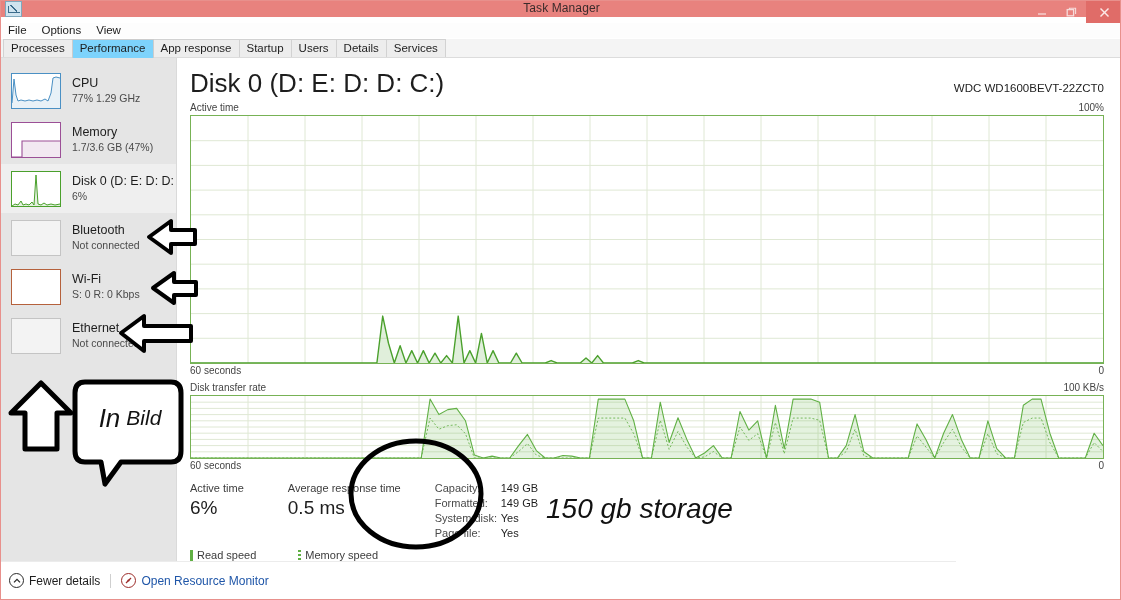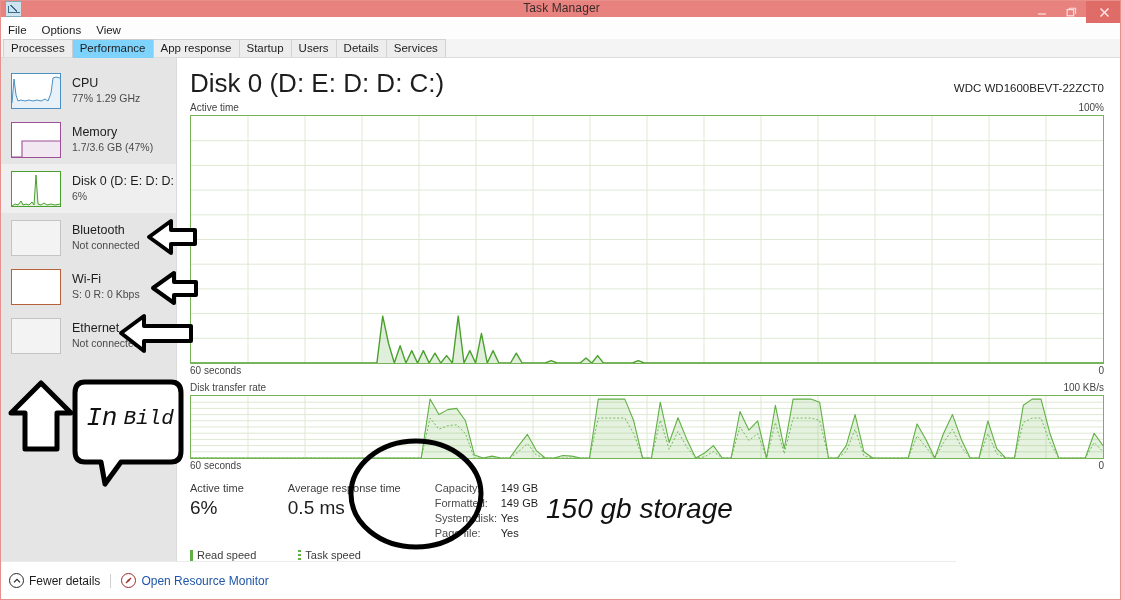--- a/index.html
+++ b/index.html
@@ -247,21 +247,20 @@
   }
   .annot svg { position: absolute; top: 0; left: 0; }
   .bubble-text {
     position: absolute;
     left: 78px; top: 395px;
     width: 102px; height: 44px;
     display: flex; align-items: center; justify-content: center;
     font-style: italic;
     color: #111;
     white-space: nowrap;
-    font-family: Liberation Mono, monospace;
   }
   .bubble-text .big { font-size: 26px; }
   .bubble-text .small { font-size: 21px; margin-left: 6px; }
   .hand-note {
     position: absolute;
     left: 545px; top: 492px;
     font-size: 28px; font-style: italic; color: #111;
     white-space: nowrap;
   }
 </style>
@@ -514,21 +513,21 @@
       </div>
 
       <div class="stat-small-wrap">
         <div class="stat-small">
           <div class="bar solid"></div>
           <div class="stat-label">Read speed</div>
           <div class="stat-value">0 KB/s</div>
         </div>
         <div class="stat-small" style="margin-left:42px">
           <div class="bar dotted"></div>
-          <div class="stat-label">Task speed</div>
+          <div class="stat-label">Memory speed</div>
           <div class="stat-value">53.6 KB/s</div>
         </div>
       </div>
 
     </div>
   </div>
 
   <div class="footer">
     <div class="foot-link">
       <span class="circ-ico">

